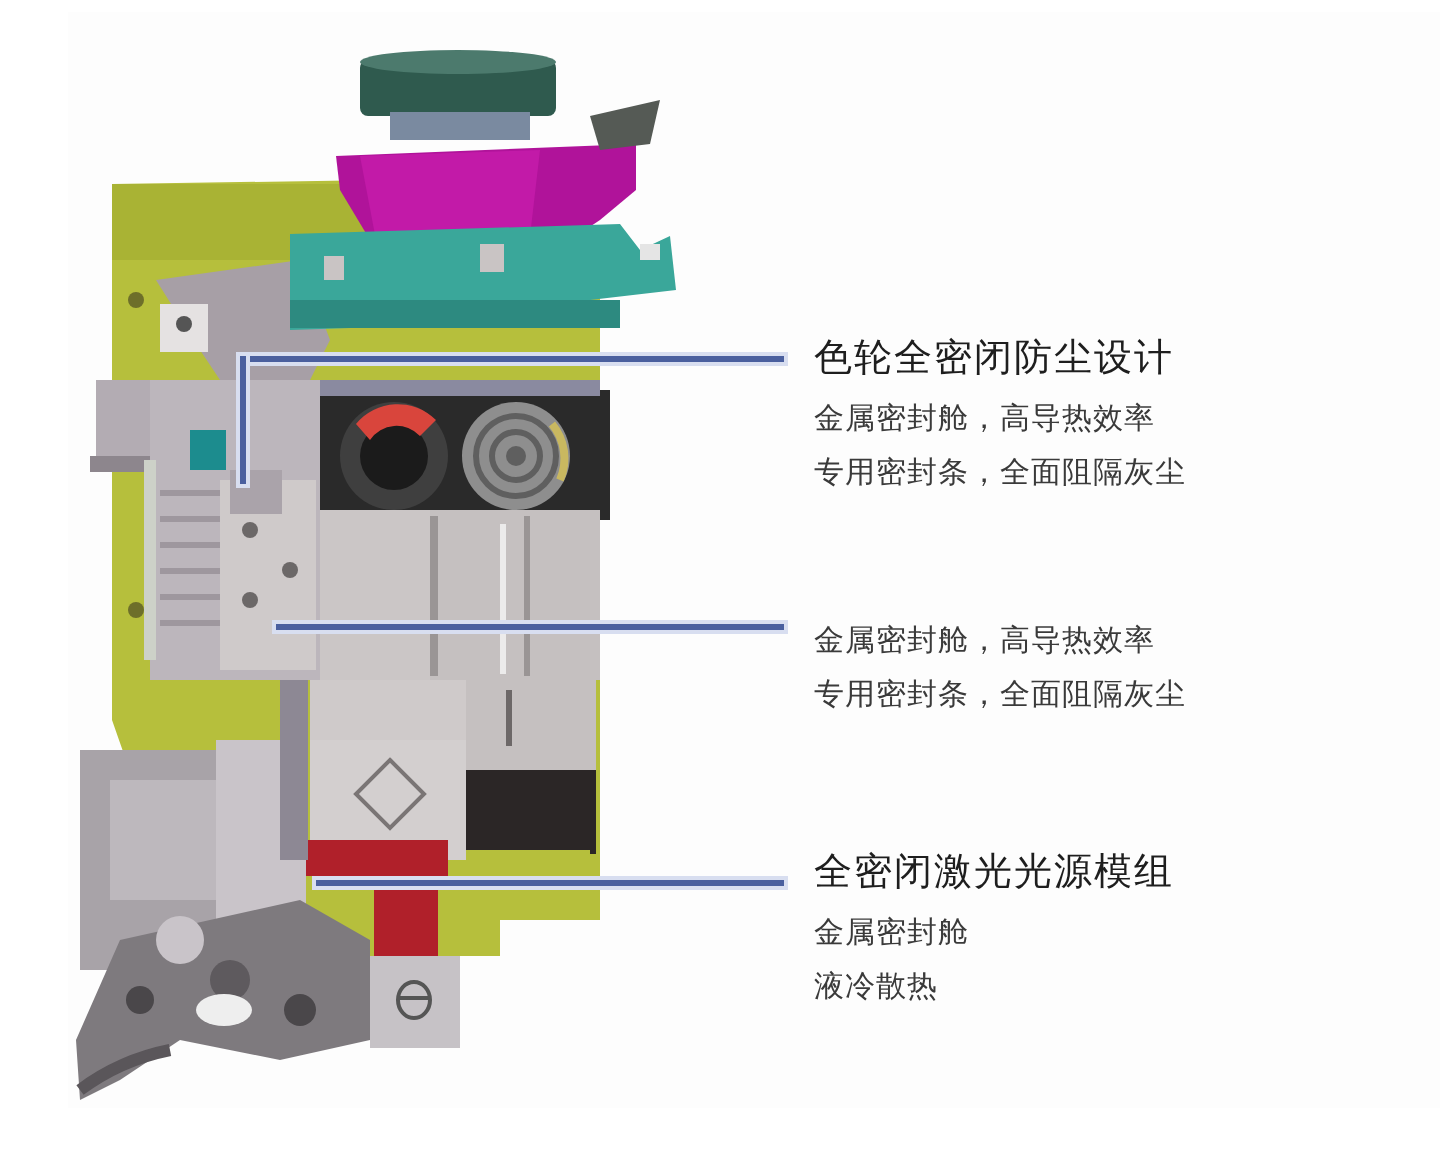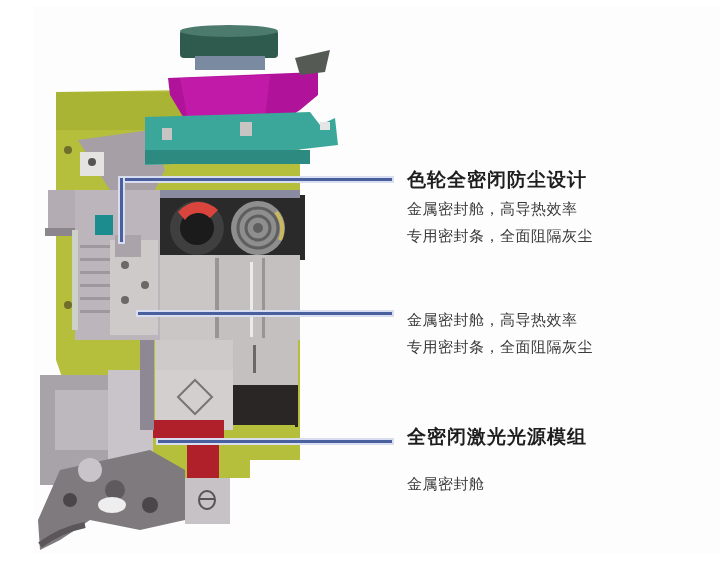--- a/index.html
+++ b/index.html
@@ -7,21 +7,21 @@
       width: 720px; height: 583px; background: #ffffff; position: relative; overflow: hidden;
       font-family: "DejaVu Sans", "Liberation Sans", sans-serif;
     }
     .panel {
       position: absolute; left: 34px; top: 6px; width: 686px; height: 548px;
       background: #fdfdfd;
     }
     .machine { position: absolute; left: 0; top: 0; width: 720px; height: 583px; }
     .callout { position: absolute; left: 407px; }
     .callout .title {
-      font-size: 19px; font-weight: bold; color: #1e1e1e; letter-spacing: 1px; line-height: 24px;
+      font-size: 19px; font-weight: normal; color: #1e1e1e; letter-spacing: 1px; line-height: 24px;
       white-space: nowrap;
     }
     .callout .line {
       font-size: 15px; color: #3a3a3a; line-height: 27px; letter-spacing: 0.5px; white-space: nowrap;
     }
     .leader { position: absolute; background: #4a5f9e; height: 3px; }
     .leader-v { position: absolute; background: #4a5f9e; width: 3px; }
     .leader-halo { position: absolute; background: #d8def0; }
   </style>
 </head>
@@ -146,14 +146,15 @@
   <div class="line">专用密封条，全面阻隔灰尘</div>
 </div>
 
 <div class="callout" style="top:302px;">
   <div class="line" style="margin-top:5px;">金属密封舱，高导热效率</div>
   <div class="line">专用密封条，全面阻隔灰尘</div>
 </div>
 
 <div class="callout" style="top:424px;">
   <div class="title">全密闭激光光源模组</div>
-  <div class="line" style="margin-top:23px;">金属密封舱</div>
+  <div class="line" style="margin-top:5px;">金属密封舱</div>
+  <div class="line">液冷散热</div>
 </div>
 
 </body></html>

